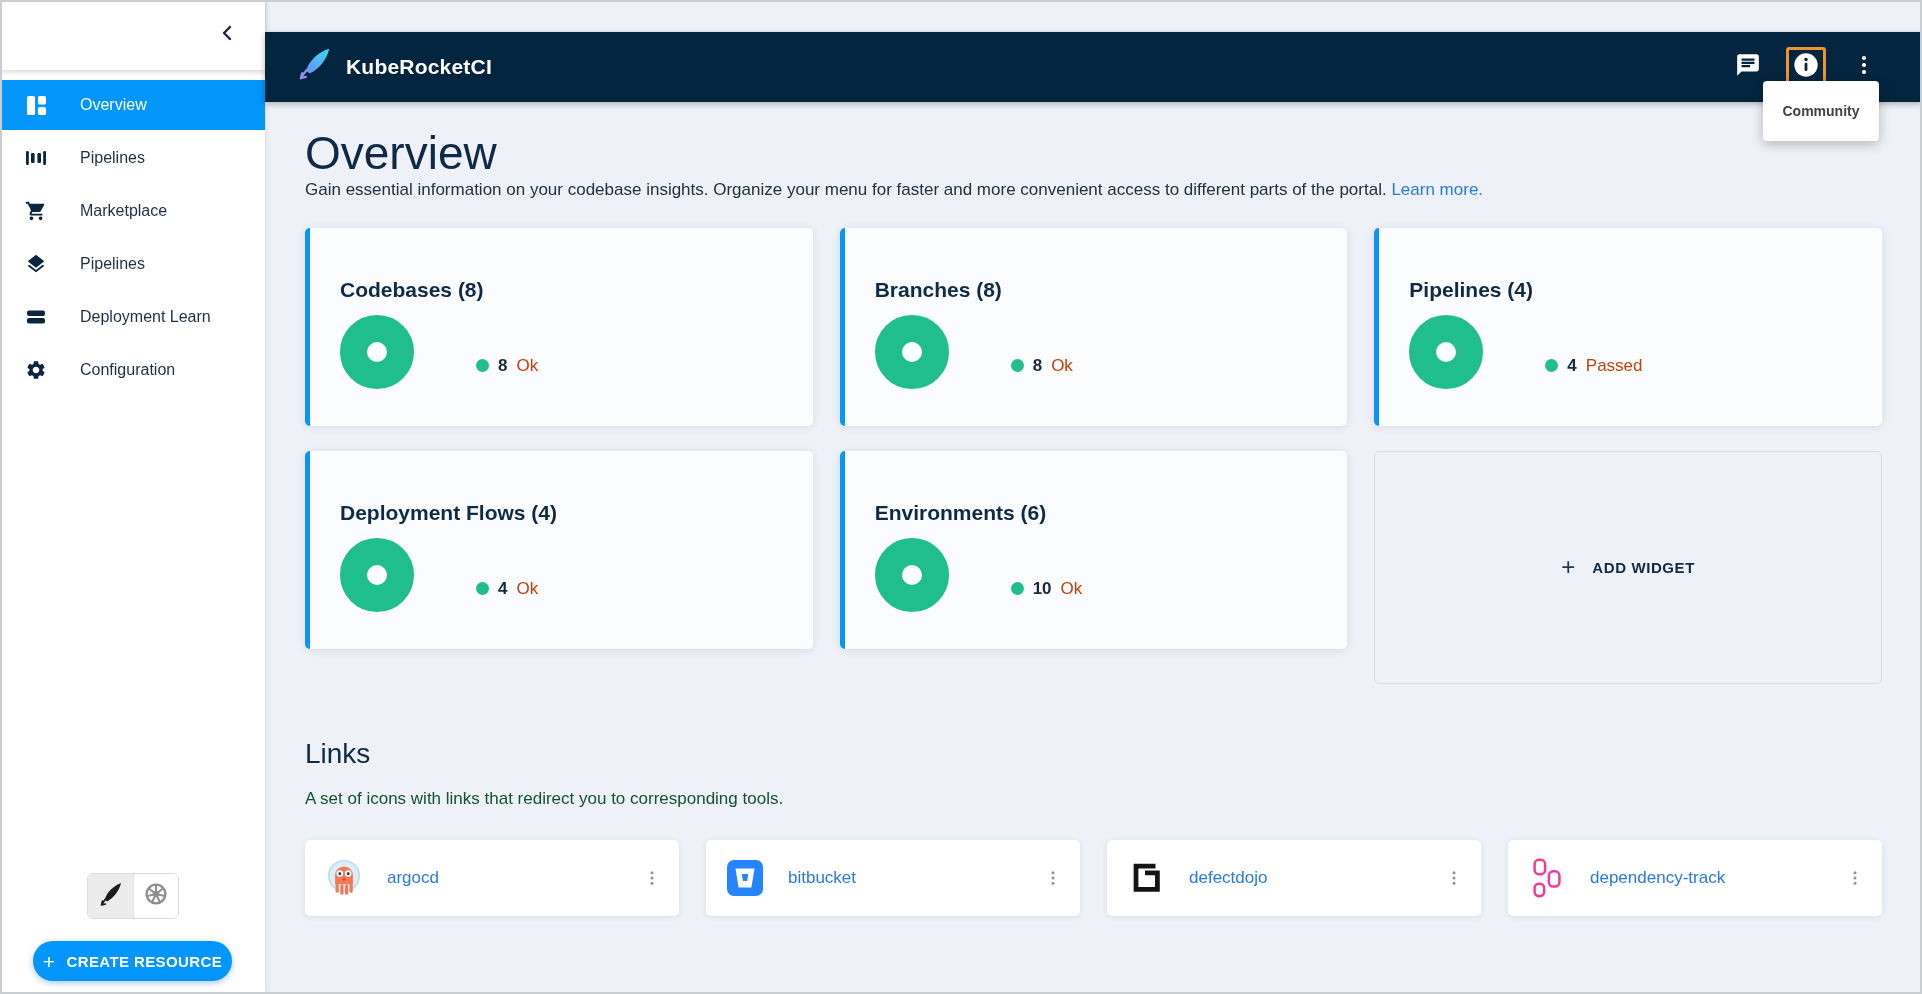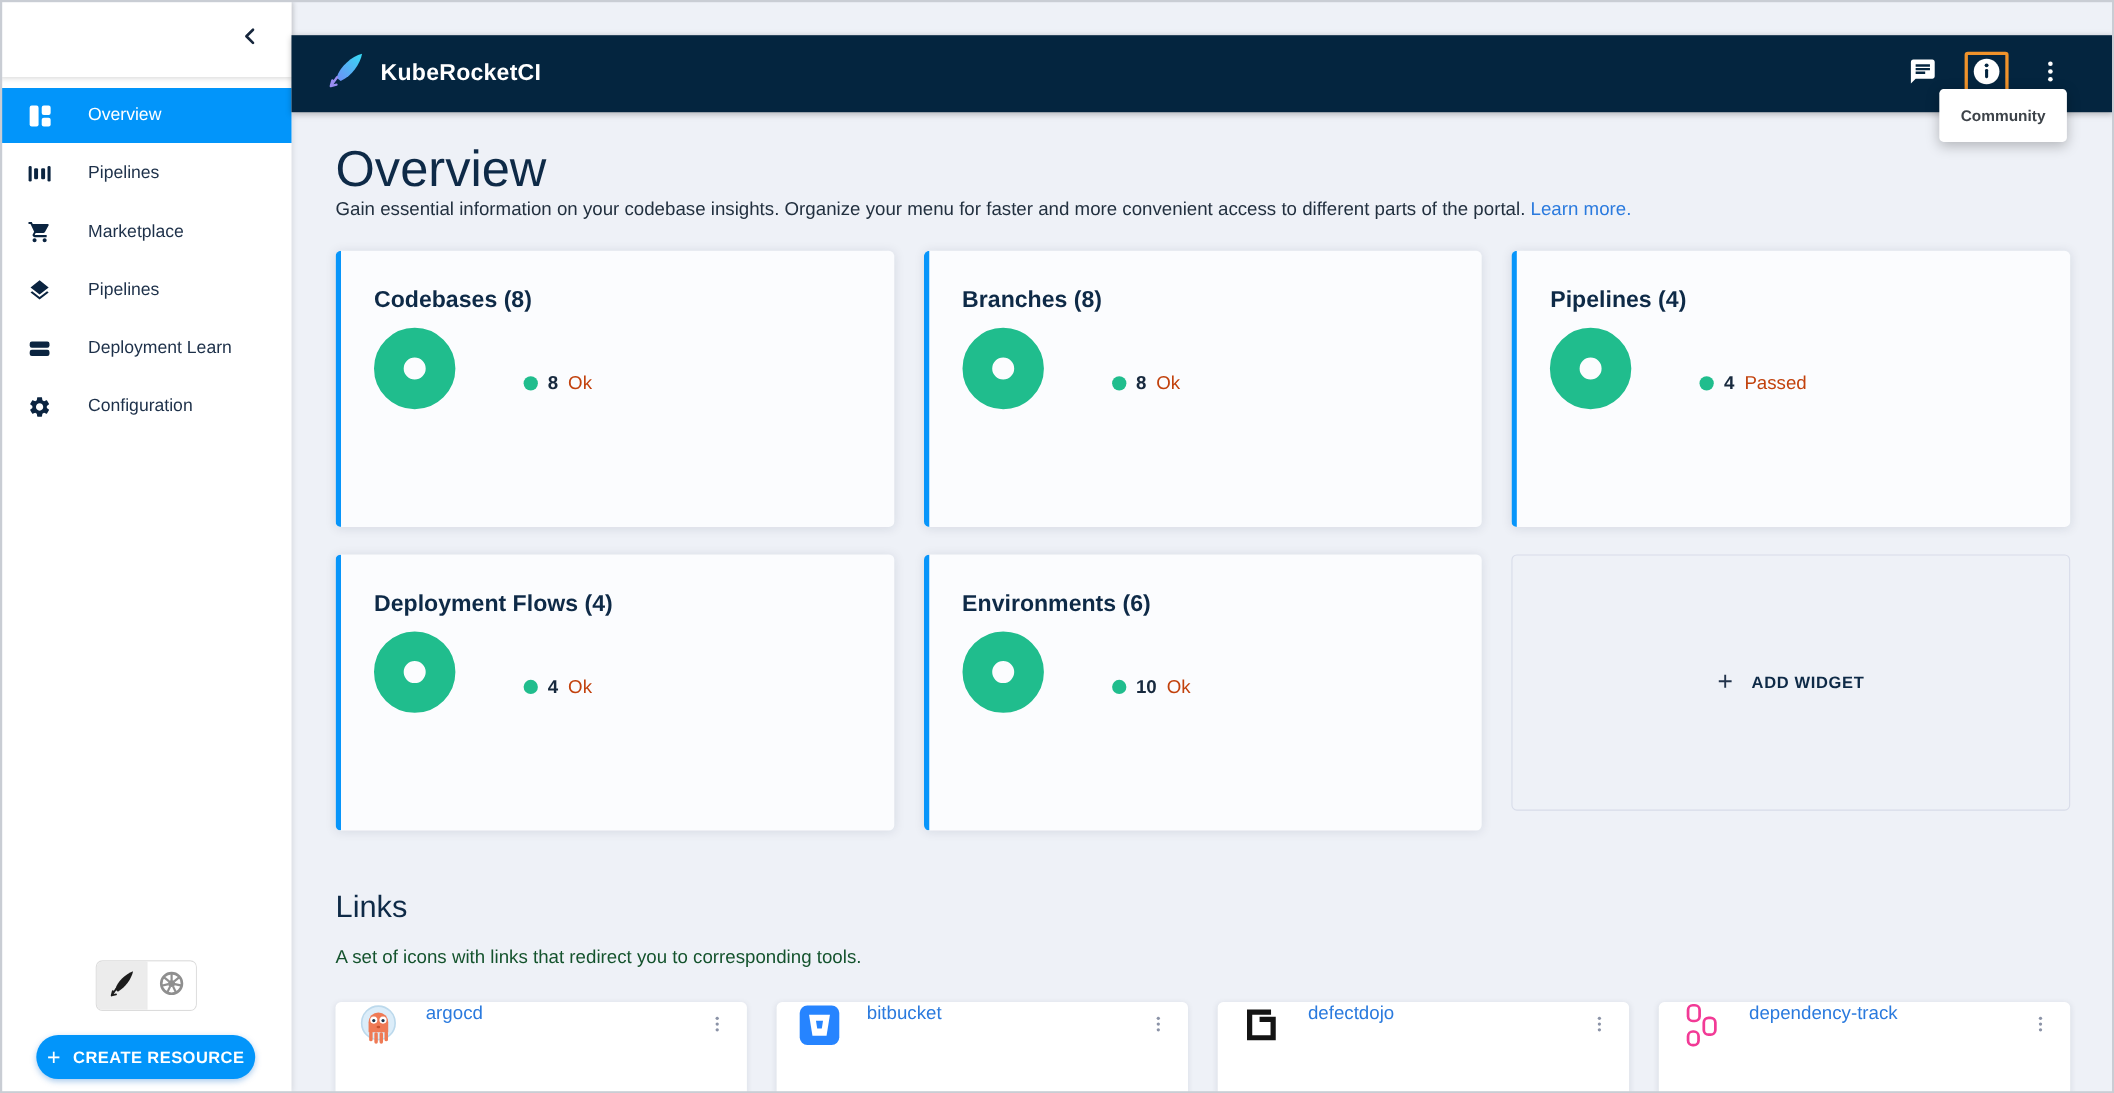--- a/index.html
+++ b/index.html
@@ -19,21 +19,21 @@
     background:#04253f; display:flex; align-items:center; justify-content:space-between;
     padding:0 38px 0 30px; box-shadow:0 2px 6px rgba(0,0,0,.28); z-index:5;margin-top:32px;
   }
   .brand { display:flex; align-items:center; gap:13px; }
   .brand-name { color:#fff; font-size:21px; font-weight:bold; letter-spacing:.2px; }
   .topbar-actions { display:flex; align-items:center; gap:18px; }
   .icon-btn { width:40px; height:40px; display:flex; align-items:center; justify-content:center; color:#fff; cursor:pointer; }
   .info-wrap { width:40px; height:40px; border:3px solid #f0932b; border-radius:3px; display:flex; align-items:center; justify-content:center; cursor:pointer; }
 
   .tooltip {
-    position:absolute; top:81px; right:43px; width:116px; height:48px;
+    position:absolute; top:81px; right:43px; width:116px; height:60px;
     background:#fff; border-radius:4px; box-shadow:0 3px 12px rgba(0,0,0,.25);
     display:flex; align-items:center; justify-content:center;
     font-size:14px; font-weight:bold; color:#3d4349; z-index:6;
   }
 
   
   .sidebar { position:absolute; left:0; top:0; width:265px; height:994px; background:#fff; box-shadow:1px 0 5px rgba(0,0,0,.09); z-index:4; }
   .sidebar-header { height:70px; background:#fff; display:flex; align-items:center; justify-content:flex-end; padding-right:31px; box-shadow:0 2px 5px rgba(0,0,0,.16); position:relative; z-index:2; cursor:pointer; }
   .nav { margin-top:10px; list-style:none; }
   .nav-item { height:50px; display:flex; align-items:center; gap:33px; padding-left:25px; font-size:16px; color:#1d3049; cursor:pointer; margin-bottom:3px; }
@@ -55,44 +55,44 @@
   .create-plus { font-size:21px; font-weight:400; line-height:1; }
 
   
   .main { position:absolute; left:265px; top:70px; width:1657px; height:924px; padding:57px 40px 0 40px; overflow:hidden; }
   .page-title { font-size:46px; font-weight:400; color:#0e2a47; line-height:1.15; }
   .page-desc { font-size:17px; color:#22303f; }
   .text-link { color:#2a7ade; cursor:pointer; text-decoration:none; }
 
   .widgets { margin-top:28px; display:grid; grid-template-columns:repeat(3,1fr); gap:25px 27px; }
   .widget-card {
-    height:251px; background:#fbfcfe; border-left:5px solid #0795fa; border-radius:5px;
-    box-shadow:0 1px 10px rgba(20,30,60,.10); padding:33px 0 0 30px;
+    height:198px; background:#fbfcfe; border-left:5px solid #0795fa; border-radius:5px;
+    box-shadow:0 1px 10px rgba(20,30,60,.10); padding:50px 0 0 30px;
   }
   .widget-title { font-size:21px; font-weight:bold; color:#0e2a47; }
   .widget-body { display:flex; align-items:flex-start; margin-top:13px; }
   .donut { width:74px; height:74px; border:27px solid #20bd8d; border-radius:50%; flex:none; }
   .legend { display:flex; align-items:center; gap:9px; margin:41px 0 0 62px; font-size:17px; }
   .legend-dot { width:13px; height:13px; border-radius:50%; background:#20bd8d; flex:none; }
   .legend-value { font-weight:bold; color:#17293e; }
   .legend-label { color:#c2410c; }
 
   .add-widget-card {
     height:233px; border:1px solid #d8dce9; border-radius:5px; background:transparent;
     display:flex; align-items:center; justify-content:center; gap:17px; cursor:pointer; color:#0e2a47;
   }
   .add-plus { font-size:24px; font-weight:400; color:#23344c; }
   .add-label { font-size:15px; font-weight:bold; letter-spacing:.6px; }
 
   .links-title { margin-top:54px; font-size:28px; font-weight:400; color:#0e2a47; }
   .links-desc { margin-top:19px; font-size:17px; color:#14532d; }
   .links-grid { margin-top:31px; display:grid; grid-template-columns:repeat(4,1fr); gap:27px; }
   .link-card {
-    height:86px; background:#fff; border-radius:5px; box-shadow:0 1px 6px rgba(20,30,60,.09);
-    display:flex; padding:0 12px 0 18px;
+    height:76px; background:#fff; border-radius:5px; box-shadow:0 1px 6px rgba(20,30,60,.09);
+    display:flex; align-items:center; padding:0 12px 0 18px;
   }
   .tool-icon { width:42px; height:42px; flex:none; display:flex; align-items:center; justify-content:center; }
   .tool-name { margin-left:22px; font-size:17px; font-weight:500; color:#2a7ade; flex:1; cursor:pointer; }
   .kebab { width:30px; height:40px; display:flex; align-items:center; justify-content:center; color:#8b93a7; cursor:pointer; }
 </style>
 </head>
 <body>
 
 <aside class="sidebar">
   <div class="sidebar-header">

